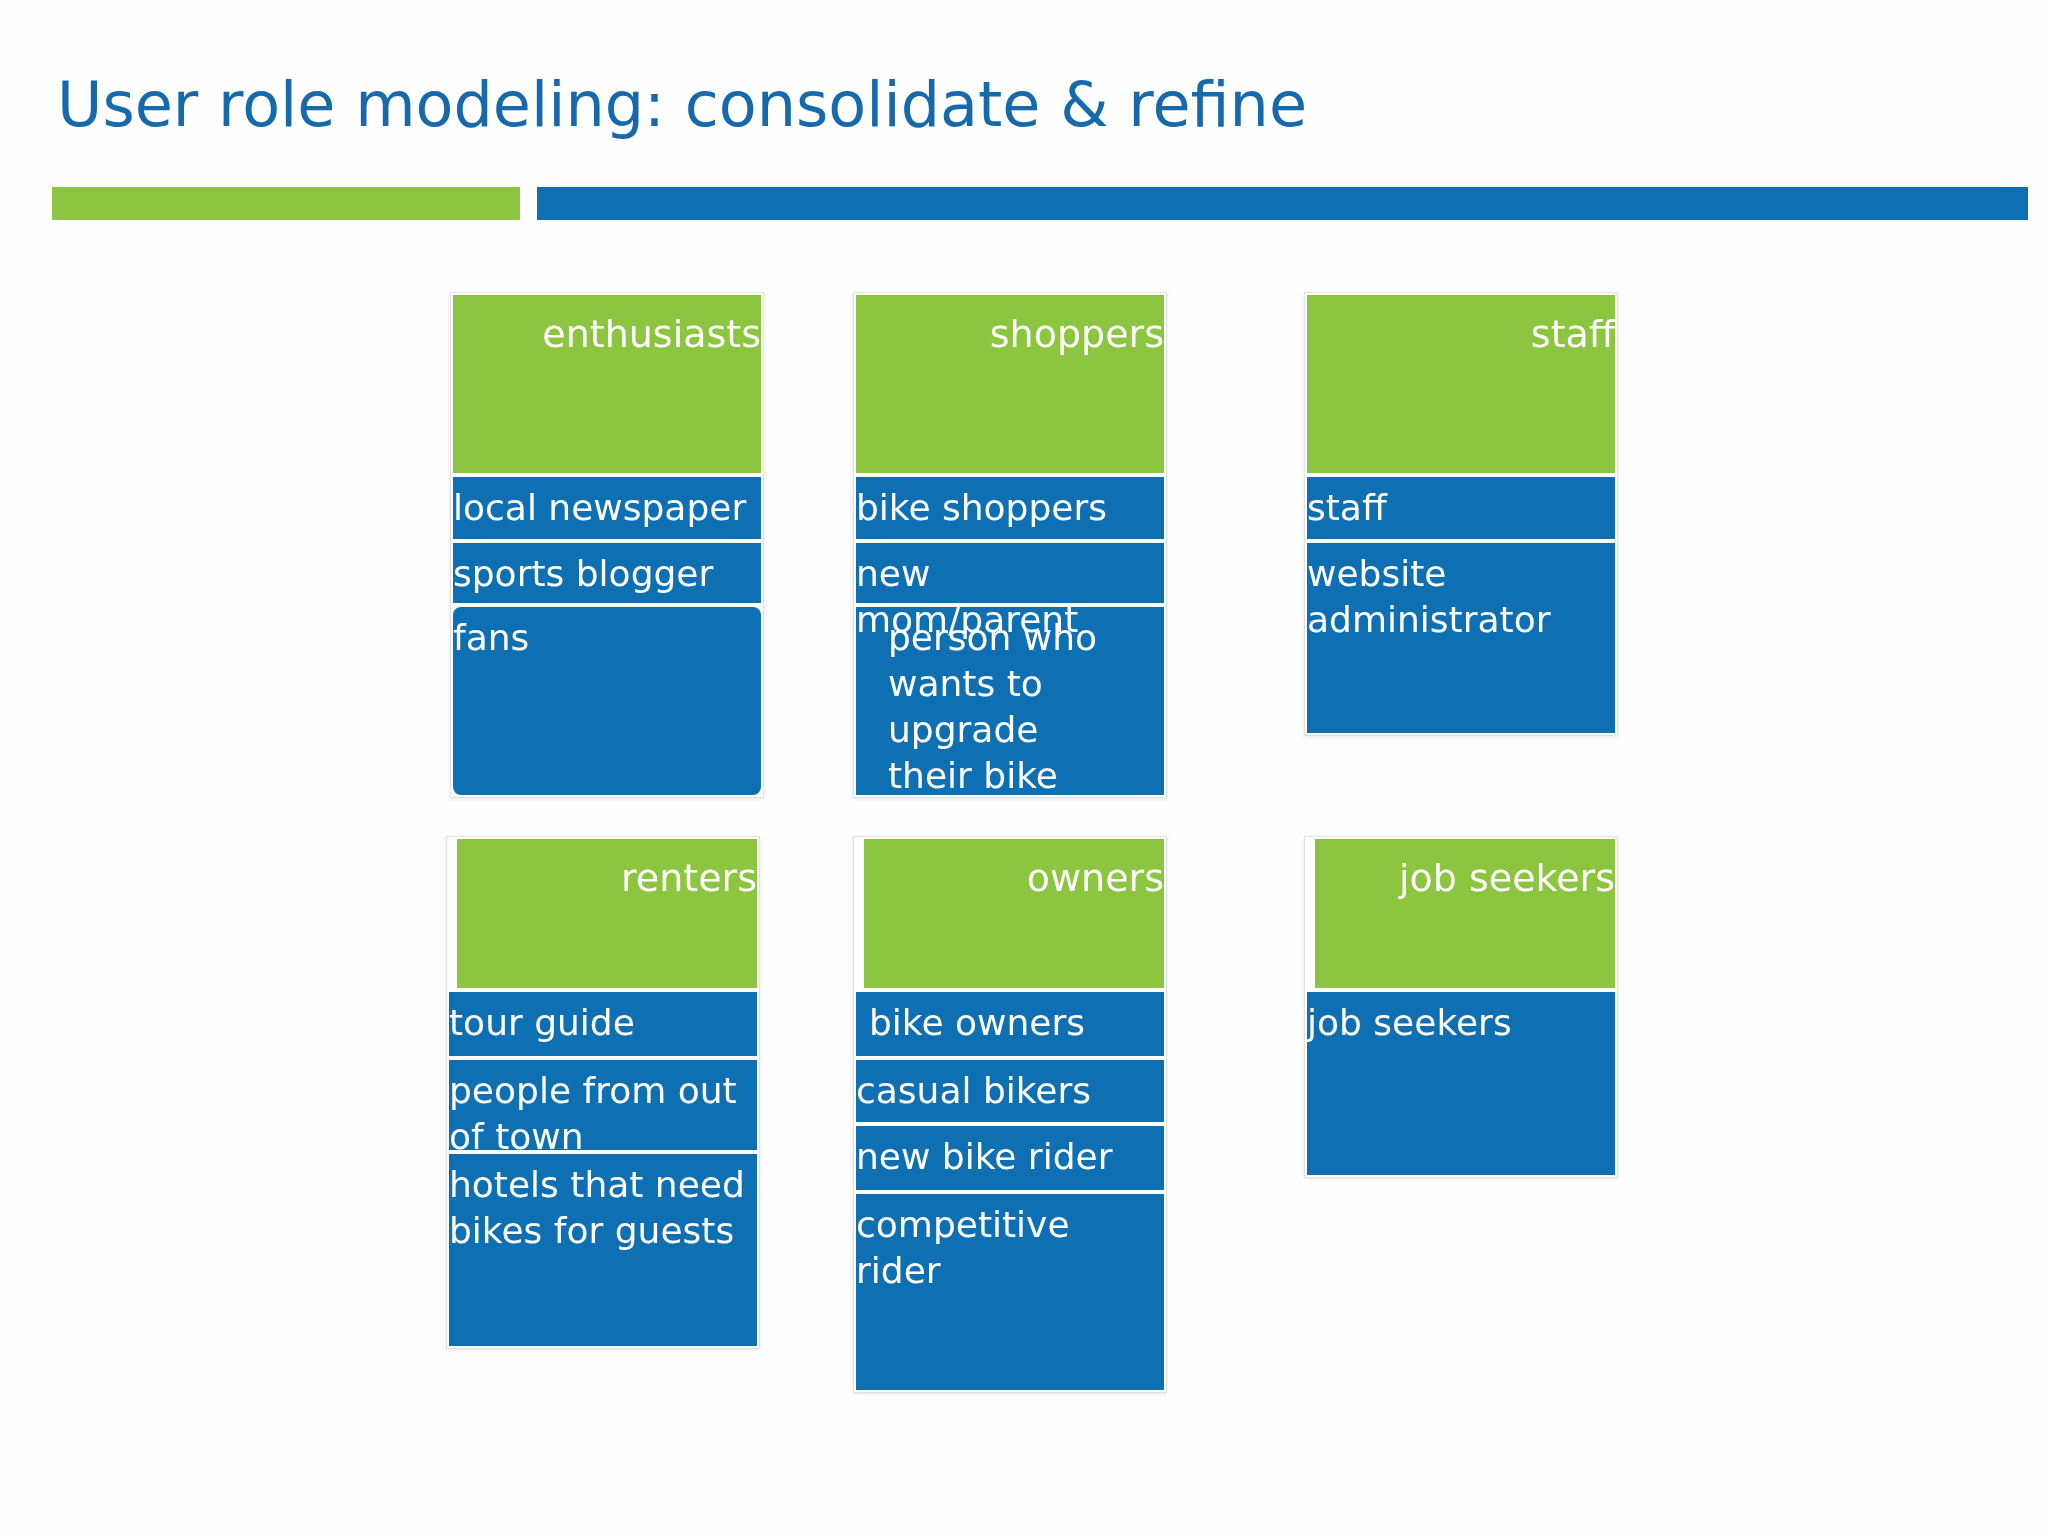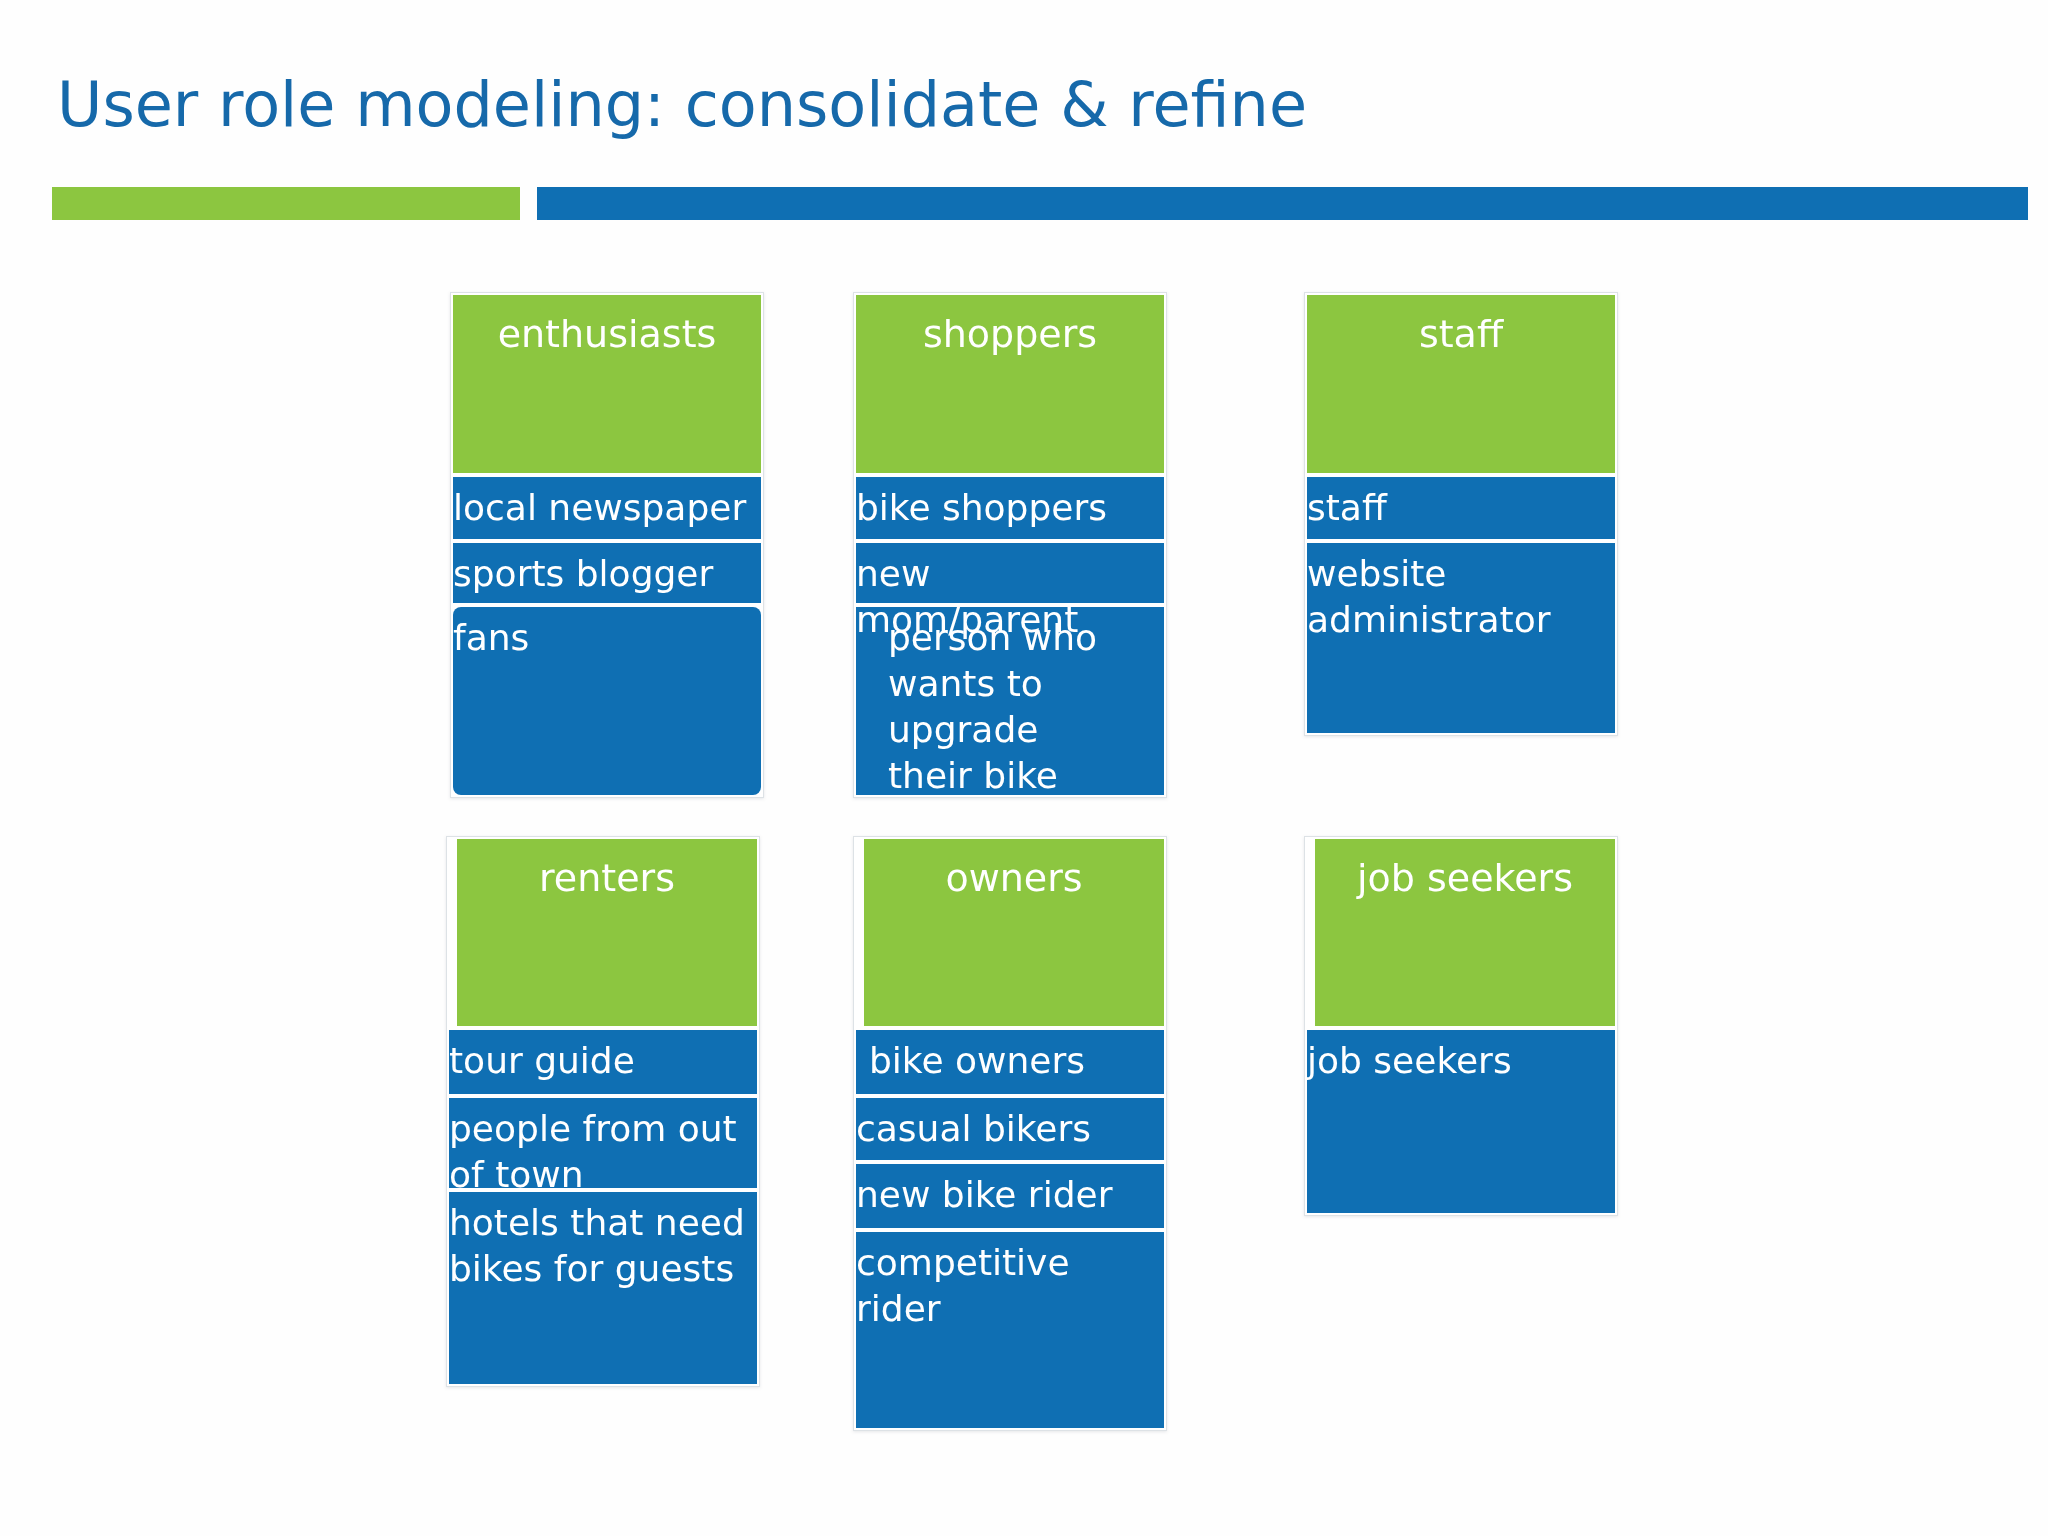--- a/index.html
+++ b/index.html
@@ -25,39 +25,39 @@
     position:absolute;width:308px;
     background:#ffffff;
     border:1px solid #dde2e6;
     padding:2px;
     box-sizing:content-box;
     box-shadow:0 1px 3px rgba(120,130,140,0.18);
   }
   .group-header{
     background:#8cc640;
     color:#ffffff;
-    text-align:center;
+    text-align:right;
     font-size:38px;line-height:46px;
     padding-top:16px;
     box-sizing:border-box;
     margin-bottom:4px;
   }
   .role{
     background:#0f6fb3;
     color:#ffffff;
     text-align:left;
     font-size:36px;line-height:46px;
     padding-top:8px;
     box-sizing:border-box;
     white-space:pre-line;
   }
   .role + .role{margin-top:4px;}
   
   .row1 .group-header{height:178px;}
-  .row2 .group-header{height:187px;margin-left:8px;}
+  .row2 .group-header{height:149px;margin-left:8px;}
 </style>
 </head>
 <body>
 
 <div class="slide">
 
   <div class="title">User role modeling: consolidate &amp; refine</div>
 
   <div class="accent-bar green"></div>
   <div class="accent-bar blue"></div>

